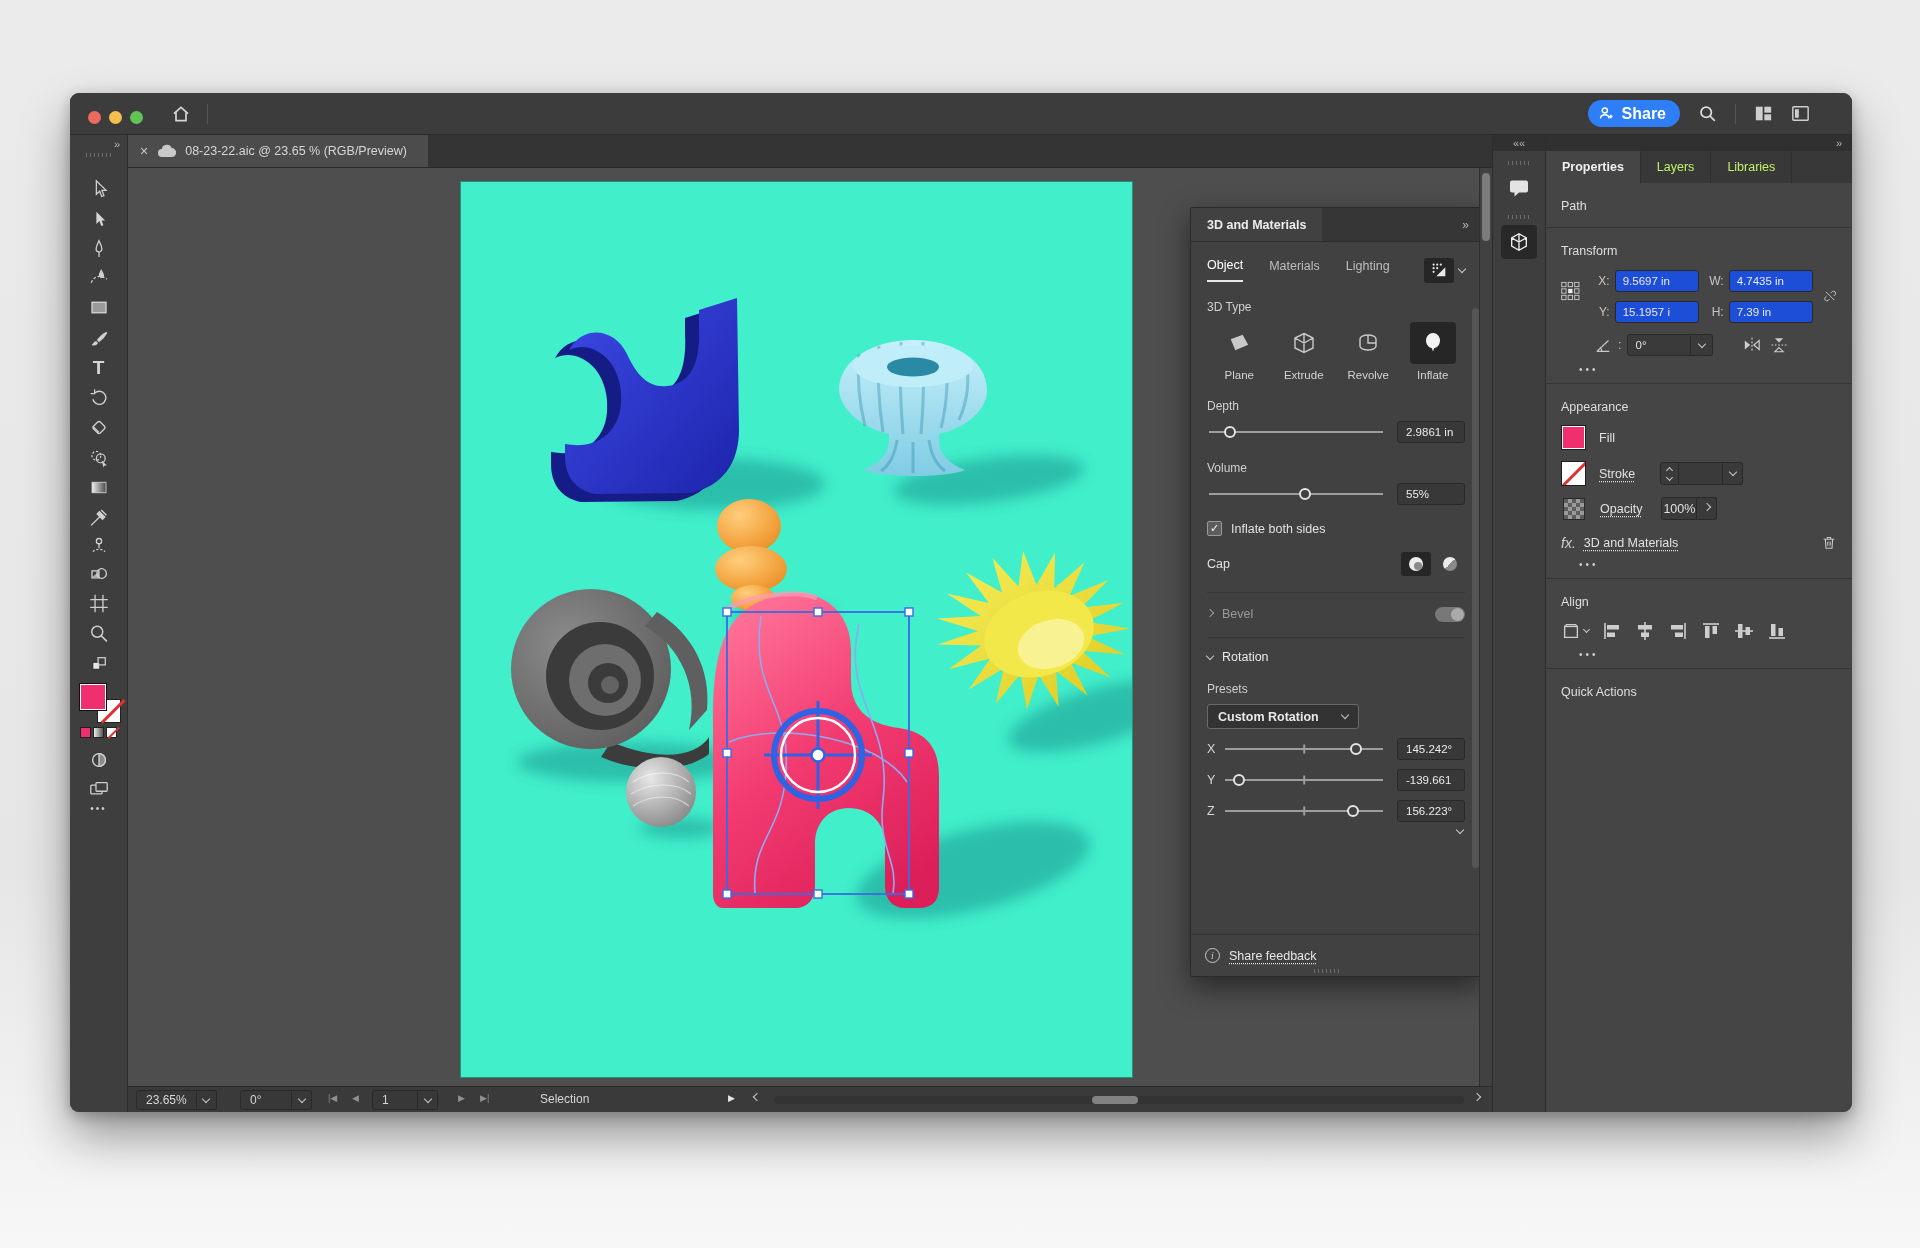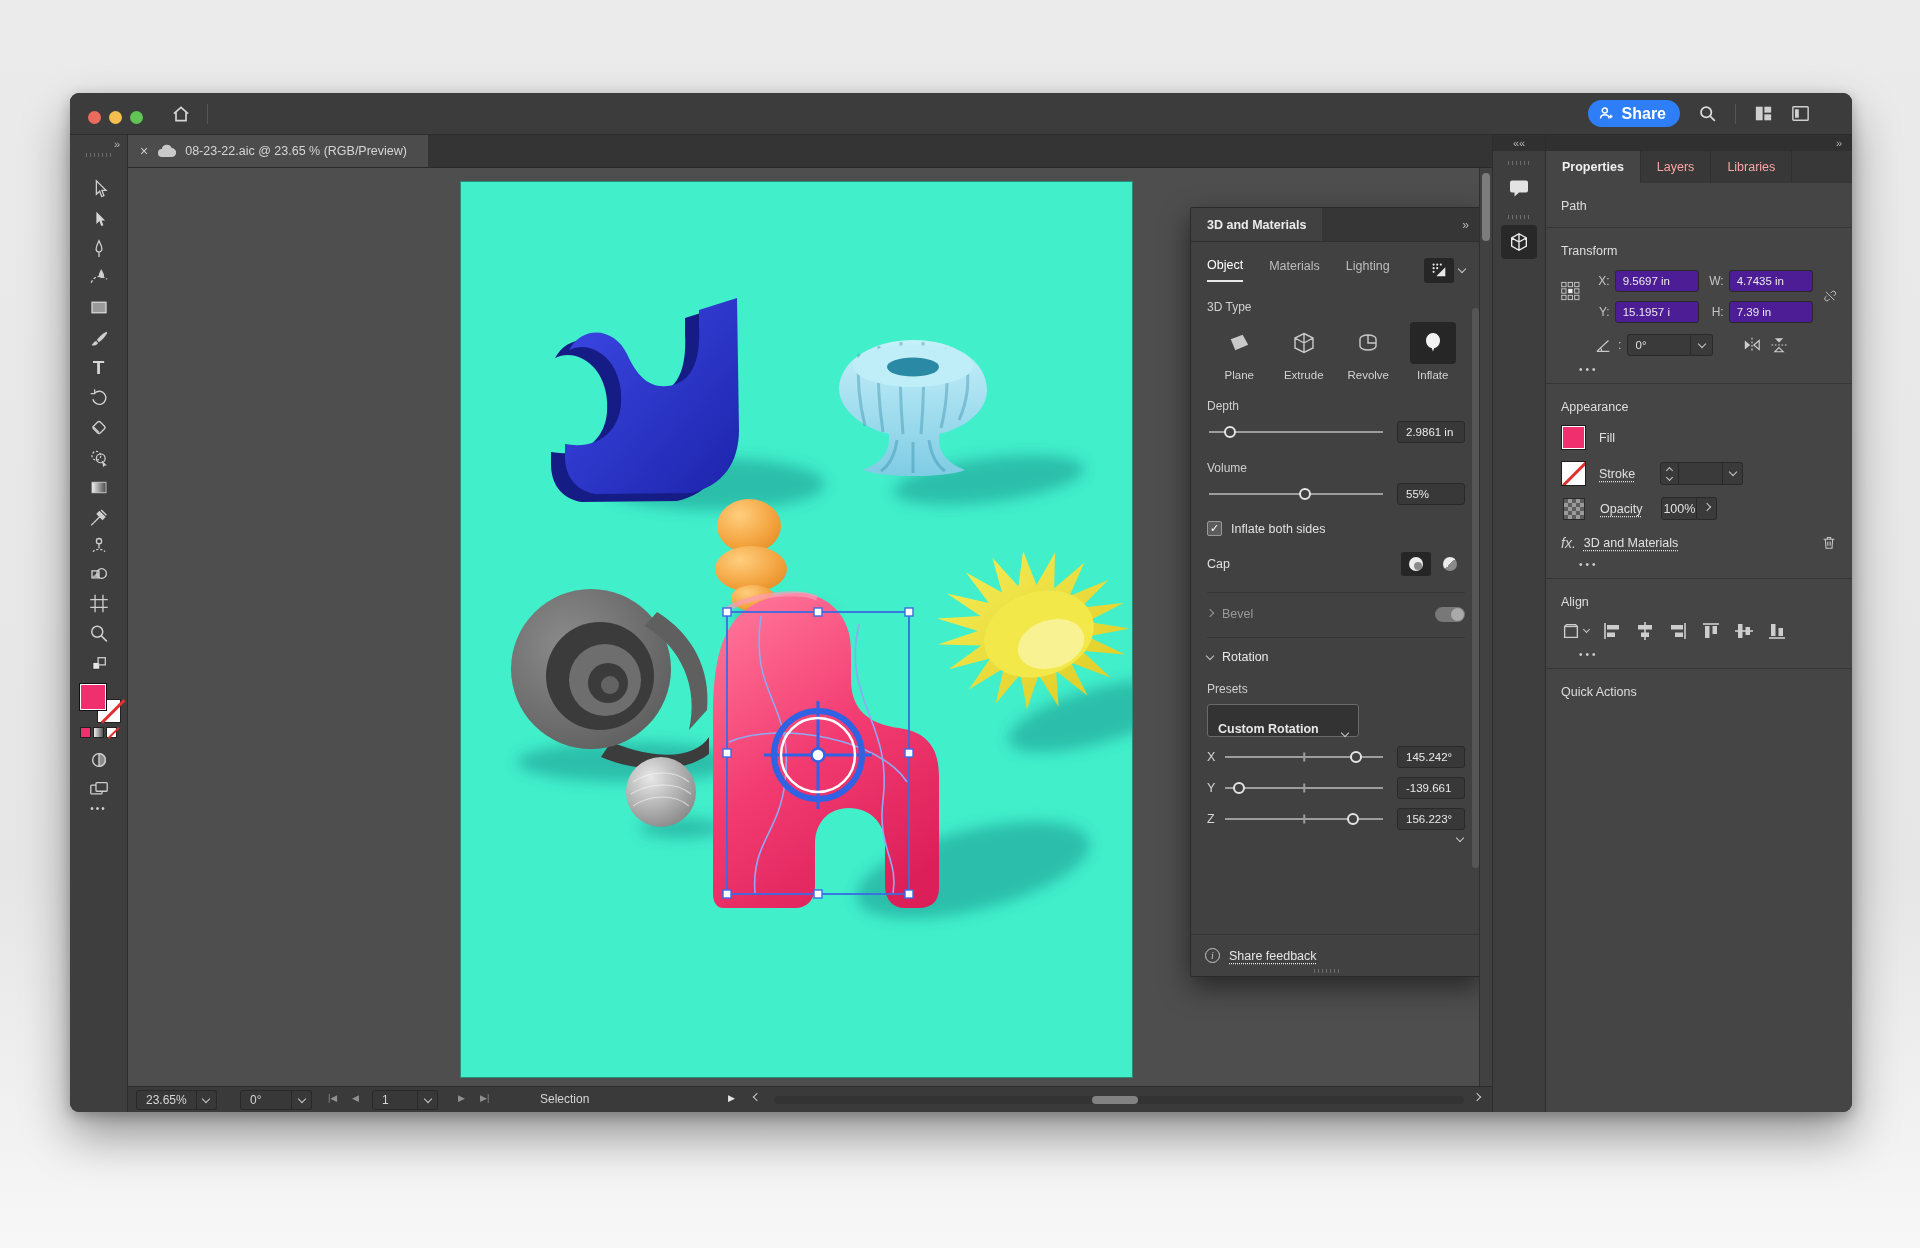--- a/index.html
+++ b/index.html
@@ -88,47 +88,47 @@
   .capbtn{width:30px;height:24px;border-radius:3px;display:flex;align-items:center;justify-content:center}
   .capbtn.on{background:#262626}
   .cap1{width:14px;height:14px;border-radius:50%;background:#ececec;position:relative}
   .cap1:after{content:"";position:absolute;right:1px;bottom:1px;width:8px;height:8px;border-radius:50%;background:#8a8a8a}
   .cap2{width:14px;height:14px;border-radius:50%;background:linear-gradient(135deg,#ececec 50%,#8a8a8a 50%)}
   .hr{border:none;border-top:1px solid #363636;margin-top:16px}
   .bevelrow{display:flex;align-items:center;gap:9px;height:34px;margin-top:4px;color:#9a9a9a}
   .toggle{margin-left:auto;width:30px;height:15px;border-radius:8px;background:#787878;position:relative}
   .toggle .tk{position:absolute;right:1px;top:1px;width:13px;height:13px;border-radius:50%;background:#aaa}
   .rothead{display:flex;align-items:center;gap:9px;margin-top:12px;color:#e8e8e8}
-  .drop{margin-top:8px;width:152px;height:33px;background:#333;border:1px solid #6a6a6a;border-radius:3px;display:flex;align-items:flex-end;padding:0 10px;font-weight:bold;color:#e8e8e8}
+  .drop{margin-top:8px;width:152px;height:25px;background:#333;border:1px solid #6a6a6a;border-radius:3px;display:flex;align-items:center;padding:0 10px;font-weight:bold;color:#e8e8e8}
   .drop .chev{margin-left:auto}
   .axrow{display:flex;align-items:center;margin-top:9px}
   .axrow .axl{width:16px;color:#d6d6d6}
   .p3chev{display:flex;justify-content:flex-end;margin-top:8px;padding-right:2px}
   .fb{position:absolute;left:0;right:0;bottom:0;height:42px;border-top:1px solid #363636;display:flex;align-items:center;gap:9px;padding:0 14px;color:#e6e6e6}
   .fb u{text-decoration-style:dotted;text-underline-offset:3px}
   .info{width:15px;height:15px;border-radius:50%;border:1.3px solid #c9c9c9;color:#c9c9c9;font-size:10px;display:flex;align-items:center;justify-content:center;font-style:italic;font-family:"Liberation Serif",serif}
   .p3grip{position:absolute;bottom:-42px;left:50%;transform:translateX(-50%)}
   .p3scroll{position:absolute;right:2px;top:100px;width:7px;height:560px;background:#5c5c5c;border-radius:4px;opacity:.75}
   
   .band{height:16px;background:#303030;display:flex;align-items:center;justify-content:center;color:#b5b5b5;font-size:11px}
   .tile{margin:10px auto 0;width:44px;display:flex;flex-direction:column;align-items:center;gap:6px}
   .tilebtn{width:36px;height:34px;border-radius:4px;display:flex;align-items:center;justify-content:center}
   .tilebtn.on{background:#282828}
   
   .dband{height:16px;background:#303030;display:flex;align-items:center;justify-content:flex-end;padding-right:10px;color:#b5b5b5;font-size:11px}
   .dtabs{display:flex;height:32px;background:#383838}
-  .dtab{display:flex;align-items:center;padding:0 16px;color:#fca5a5;border-right:1px solid #2f2f2f}
+  .dtab{display:flex;align-items:center;padding:0 16px;color:#bef264;border-right:1px solid #2f2f2f}
   .dtab.on{background:#454545;color:#f0f0f0;font-weight:bold}
   .dbody{padding:0 15px}
   .sect{color:#dedede;margin-top:16px}
   .trgrid{display:flex;gap:10px;margin-top:12px}
   .trrows{flex:1}
   .trrow{display:flex;align-items:center;gap:5px;margin-bottom:9px}
   .trrow .l{width:20px;text-align:right;color:#c6c6c6;font-size:12px}
-  .dfld{width:84px;height:22px;background:#4c1d95;border:1px solid #292929;border-radius:3px;display:flex;align-items:center;padding:0 7px;font-size:11.5px;color:#eaeaea}
+  .dfld{width:84px;height:22px;background:#1d4ed8;border:1px solid #292929;border-radius:3px;display:flex;align-items:center;padding:0 7px;font-size:11.5px;color:#eaeaea}
   .anglerow{display:flex;align-items:center;gap:6px;margin:2px 0 0 34px}
   .acombo{display:flex;height:22px}
   .acombo .f{width:64px;background:#3a3a3a;border:1px solid #292929;border-radius:3px 0 0 3px;display:flex;align-items:center;padding:0 7px;font-size:11.5px}
   .acombo .c{width:22px;background:#3a3a3a;border:1px solid #292929;border-left:none;border-radius:0 3px 3px 0;display:flex;align-items:center;justify-content:center}
   .dots{color:#d0d0d0;text-align:right;letter-spacing:3px;font-size:10px;margin-top:8px}
   .aprow{display:flex;align-items:center;gap:13px;margin-top:11px}
   .apsw{width:25px;height:25px;border:1px solid #1d1d1d;box-shadow:inset 0 0 0 1px #fff;flex:none}
   .apsw.none{background:#fff;position:relative;overflow:hidden}
   .apsw.none:before{content:"";position:absolute;left:-4px;top:10px;width:34px;height:2.5px;background:#e03030;transform:rotate(-45deg)}
   .checker{width:22px;height:22px;background:repeating-conic-gradient(#9a9a9a 0 25%,#5d5d5d 0 50%) 0 0/8px 8px;border:1px solid #2a2a2a;margin:0 2px}

